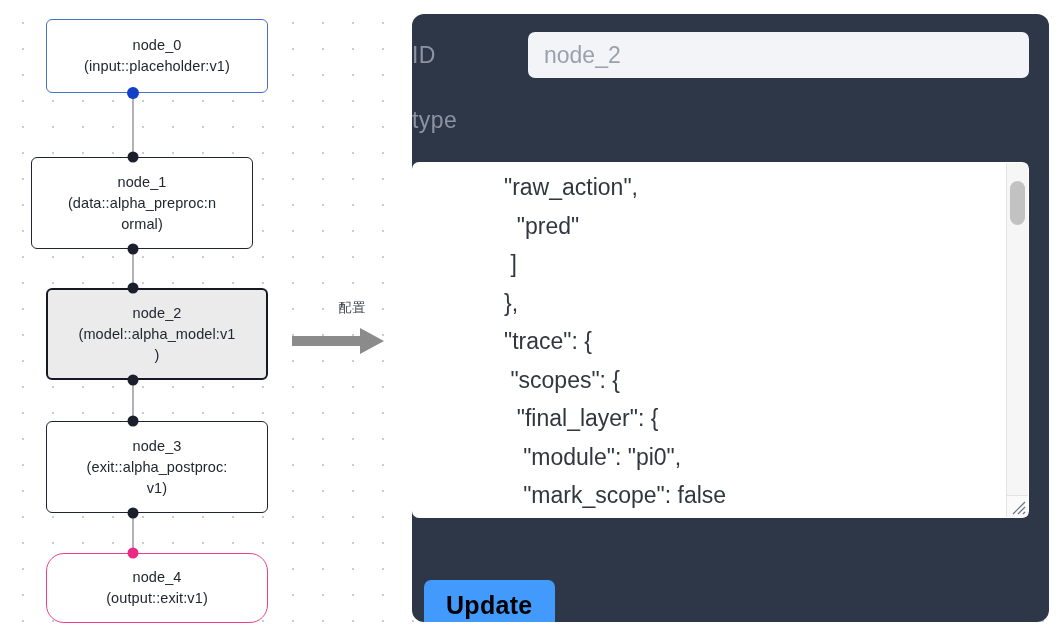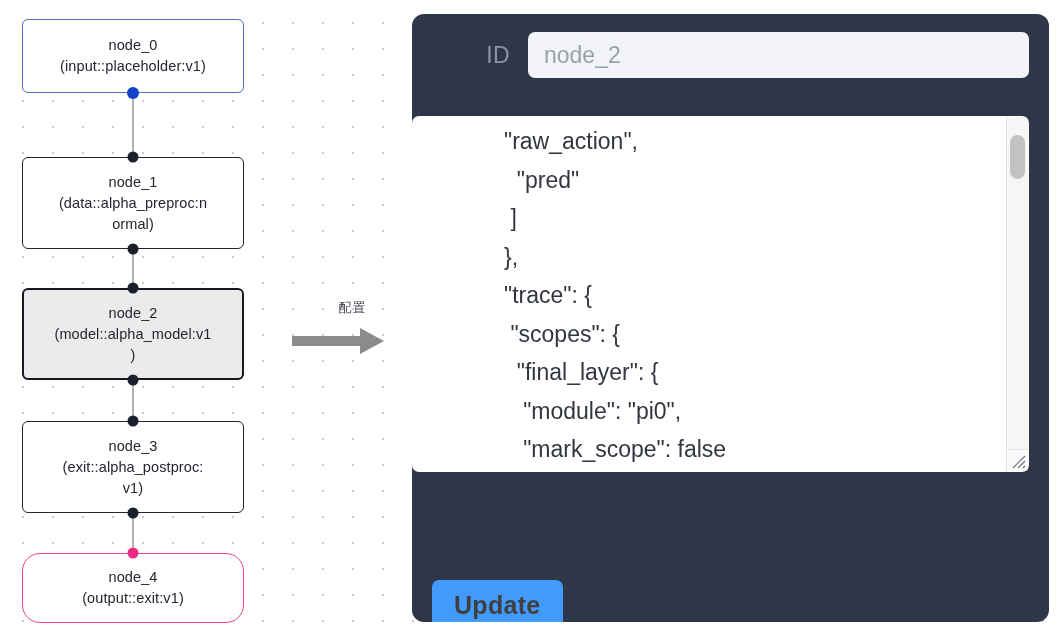--- a/index.html
+++ b/index.html
@@ -36,20 +36,21 @@
     border-radius: 6px;
     display: flex;
     align-items: center;
     justify-content: center;
     text-align: center;
     font-size: 14.5px;
     line-height: 21px;
     color: #22262f;
     letter-spacing: 0.1px;
     padding: 4px 10px;
+    margin-left: 24px;
   }
   .node .node-text { white-space: pre-line; }
 
   .node.blue   { border-color: #4a72c4; border-width: 1.4px; }
   .node.pink   { border-color: #ea3f8e; border-width: 1.8px; }
   .node.selected {
     background: #ebebeb;
     border-color: #151922;
     border-width: 2.1px;
   }
@@ -106,21 +107,21 @@
     z-index: 5;
   }
   .form-row {
     display: flex;
     align-items: flex-start;
     margin-bottom: 19px;
   }
   .form-label {
     width: 116px;
     flex: 0 0 116px;
-    text-align: right;
+    text-align: left;
     padding-right: 18px;
     box-sizing: border-box;
     color: #8d94a1;
     font-size: 23px;
     line-height: 46px;
     letter-spacing: 0.4px;
     user-select: none;
   }
   .form-label.config-label { line-height: 42px; }
 
@@ -187,23 +188,23 @@
     position: absolute;
     right: 1px; bottom: 1px;
     width: 21px; height: 21px;
     background: #fafafa;
     border-top: 1px solid #e3e3e3;
   }
   .config-resize svg { display: block; }
 
   #update-button {
     position: absolute;
-    left: 20px; bottom: -12px;
+    left: 12px; bottom: -12px;
     background: #419afc;
-    color: #404040;
+    color: #000000;
     border: none;
     border-radius: 7px;
     font-family: "Liberation Sans", sans-serif;
     font-size: 25px;
     font-weight: bold;
     letter-spacing: 0.3px;
     padding: 10px 22px 14px 22px;
     cursor: pointer;
     line-height: 30px;
     margin-top: 24px;
@@ -218,21 +219,21 @@
   <div class="edge" style="left:133px; top:249px; height:39px;"></div>
   <div class="edge" style="left:133px; top:380px; height:41px;"></div>
   <div class="edge" style="left:133px; top:513px; height:40px;"></div>
 
   <div class="node blue" style="left:22px; top:19px; height:74px;">
     <span class="node-text">node_0
 (input::placeholder:v1)</span>
   </div>
   <div class="handle src-blue" style="left:133px; top:93px;"></div>
 
-  <div class="node" style="left:22px; top:157px; height:92px;">
+  <div class="node" style="left:7px; top:157px; height:92px;">
     <span class="node-text">node_1
 (data::alpha_preproc:n
 ormal)</span>
   </div>
   <div class="handle" style="left:133px; top:157px;"></div>
   <div class="handle" style="left:133px; top:249px;"></div>
 
   <div class="node selected" style="left:22px; top:288px; height:92px;">
     <span class="node-text">node_2
 (model::alpha_model:v1
@@ -266,20 +267,21 @@
 </div>
 
 <div id="panel">
 
   <div class="form-row">
     <div class="form-label">ID</div>
     <input class="field" type="text" value="node_2" style="">
   </div>
 
   <div class="form-row">
+    <div class="form-label">type</div>
   </div>
 
   <div class="form-row">
     <div class="config-wrap">
       <div class="config-area">
         <pre class="config-text">"raw_action",
   "pred"
  ]
 },
 "trace": {

